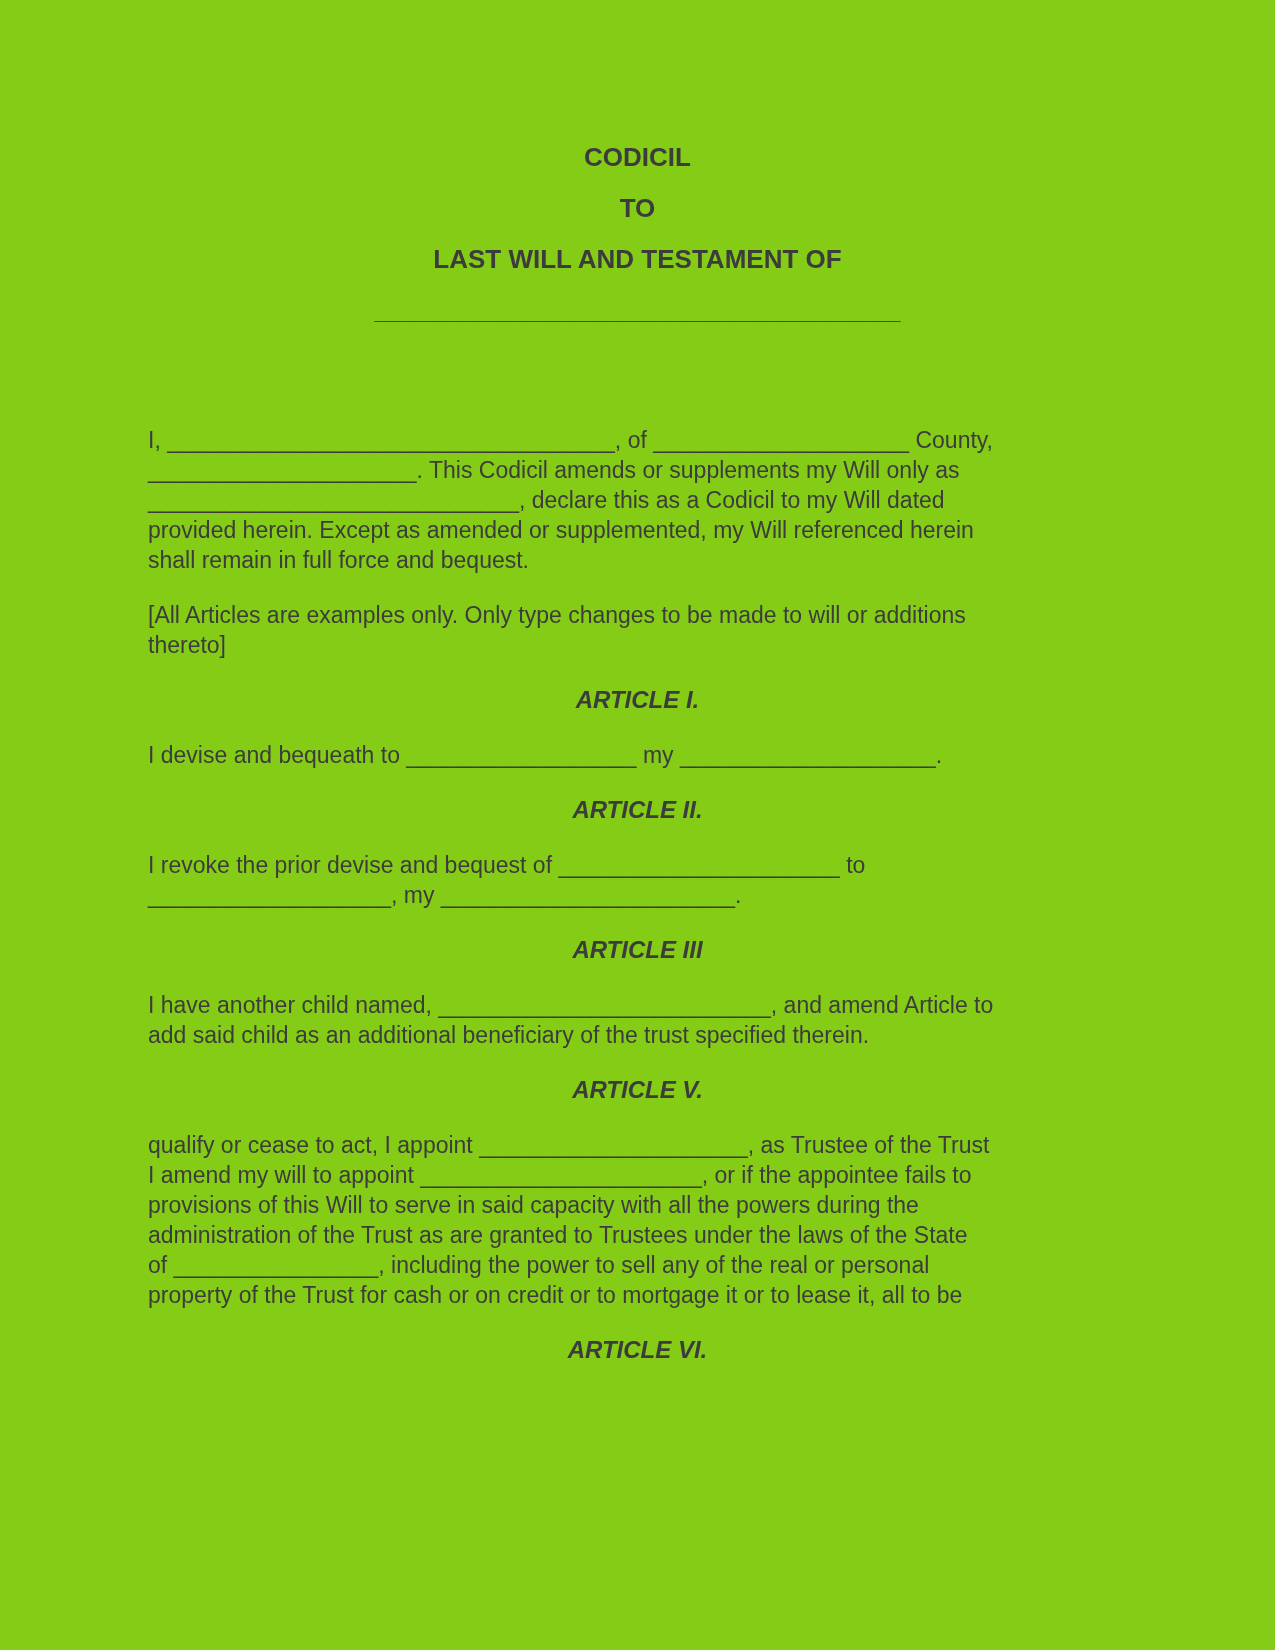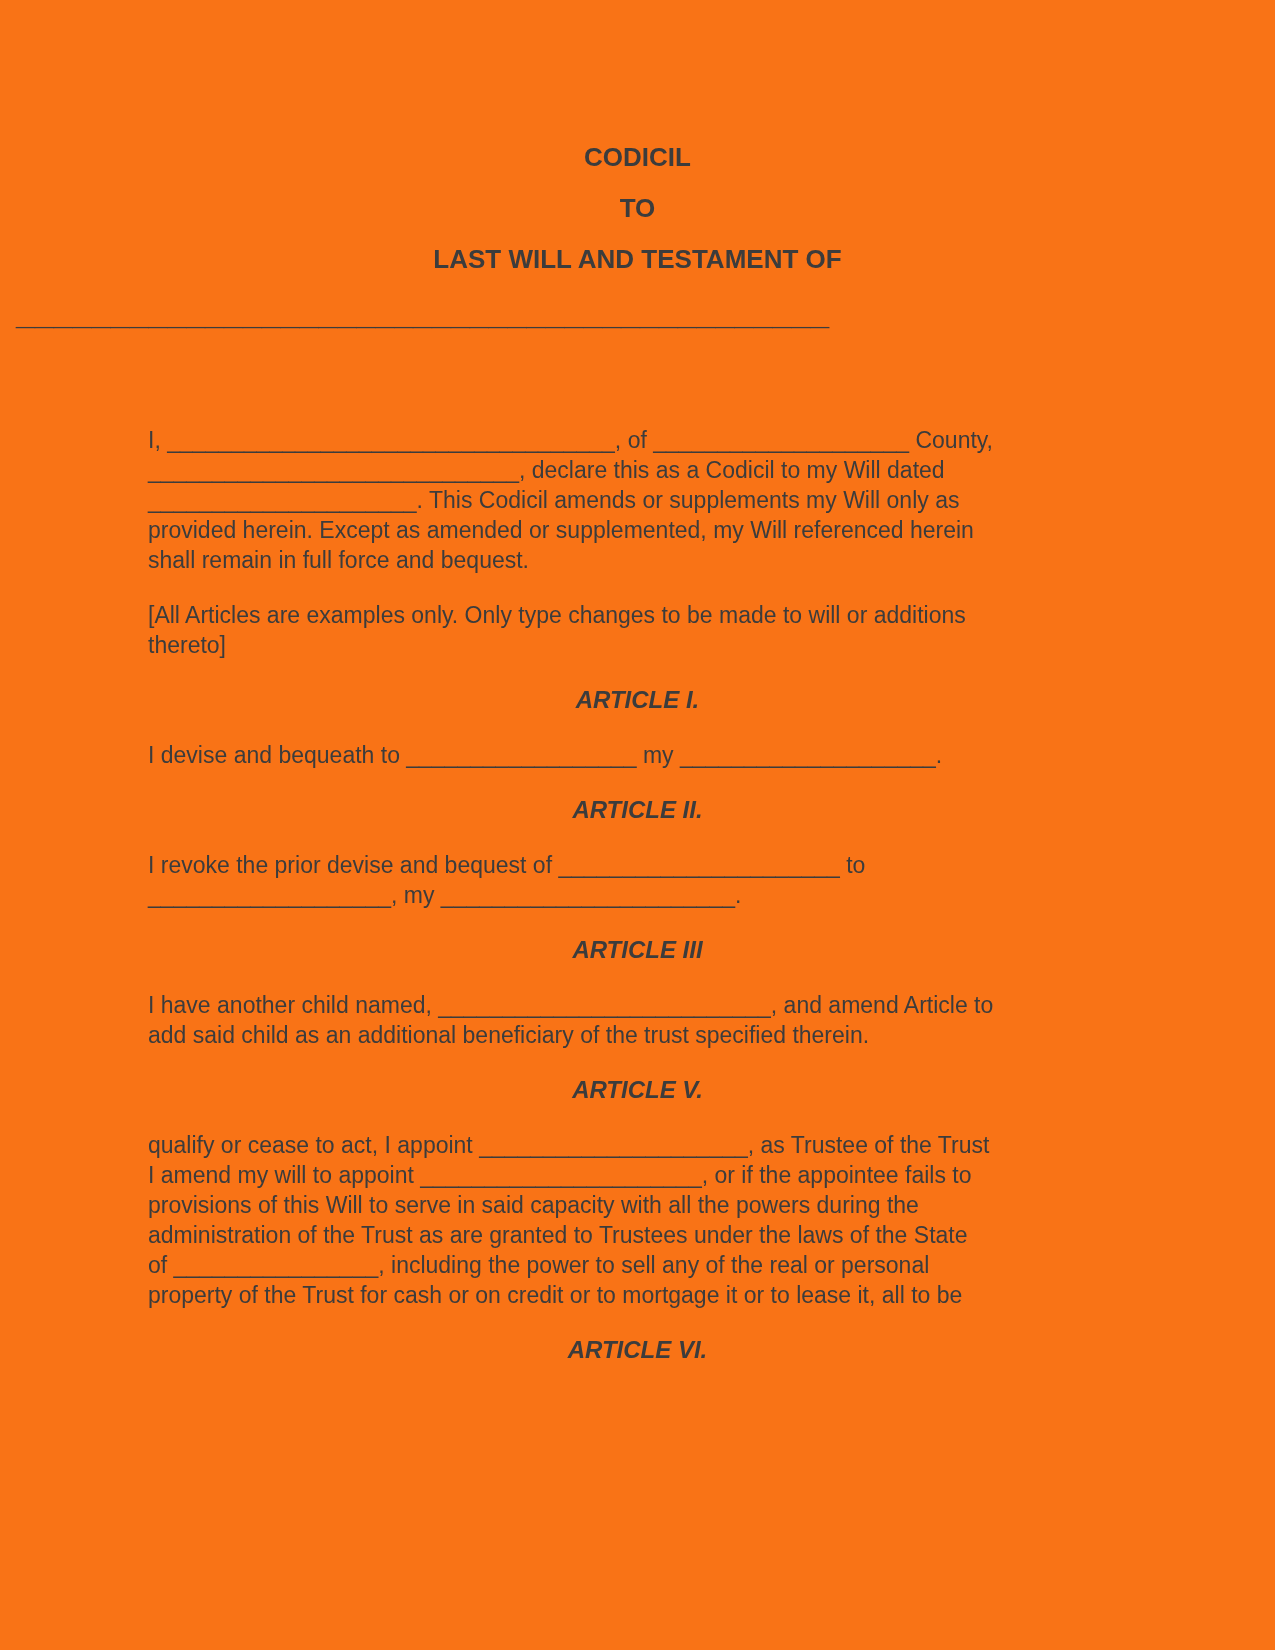--- a/index.html
+++ b/index.html
@@ -4,44 +4,44 @@
 <style>
   html, body {
     margin: 0;
     padding: 0;
     background: #ffffff;
   }
   .page {
     position: relative;
     width: 1275px;
     height: 1650px;
-    background: #f97316;
+    background: #84cc16;
     box-sizing: border-box;
     padding-top: 132px;
     font-family: "Liberation Sans", sans-serif;
     color: #3c3c3c;
     overflow: hidden;
   }
   .title-block {
     width: 100%;
   }
   .title-line {
     text-align: center;
     font-weight: bold;
     font-size: 26px;
     line-height: 51px;
     white-space: pre;
   }
   .title-underline {
+    text-align: center;
     font-weight: bold;
-    font-size: 34px;
+    font-size: 22px;
     line-height: 30px;
     margin-top: 12px;
     white-space: pre;
-    margin-left: 16px;
   }
   .doc-body {
     margin: 98px 148px 0 148px;
     font-size: 23px;
   }
   .paragraph {
     margin: 0 0 25px 0;
   }
   .line {
     line-height: 30px;
@@ -64,22 +64,22 @@
   <header class="title-block">
     <div class="title-line">CODICIL</div>
     <div class="title-line">TO</div>
     <div class="title-line">LAST WILL AND TESTAMENT OF</div>
     <div class="title-underline">___________________________________________</div>
   </header>
 
   <main class="doc-body">
       <div class="paragraph">
         <div class="line">I, ___________________________________, of ____________________ County,</div>
+        <div class="line">_____________________. This Codicil amends or supplements my Will only as</div>
         <div class="line">_____________________________, declare this as a Codicil to my Will dated</div>
-        <div class="line">_____________________. This Codicil amends or supplements my Will only as</div>
         <div class="line">provided herein. Except as amended or supplemented, my Will referenced herein</div>
         <div class="line">shall remain in full force and bequest.</div>
       </div>
       <div class="paragraph">
         <div class="line">[All Articles are examples only. Only type changes to be made to will or additions</div>
         <div class="line">thereto]</div>
       </div>
       <div class="article-heading">ARTICLE I.</div>
       <div class="paragraph">
         <div class="line">I devise and bequeath to __________________ my ____________________.</div>

